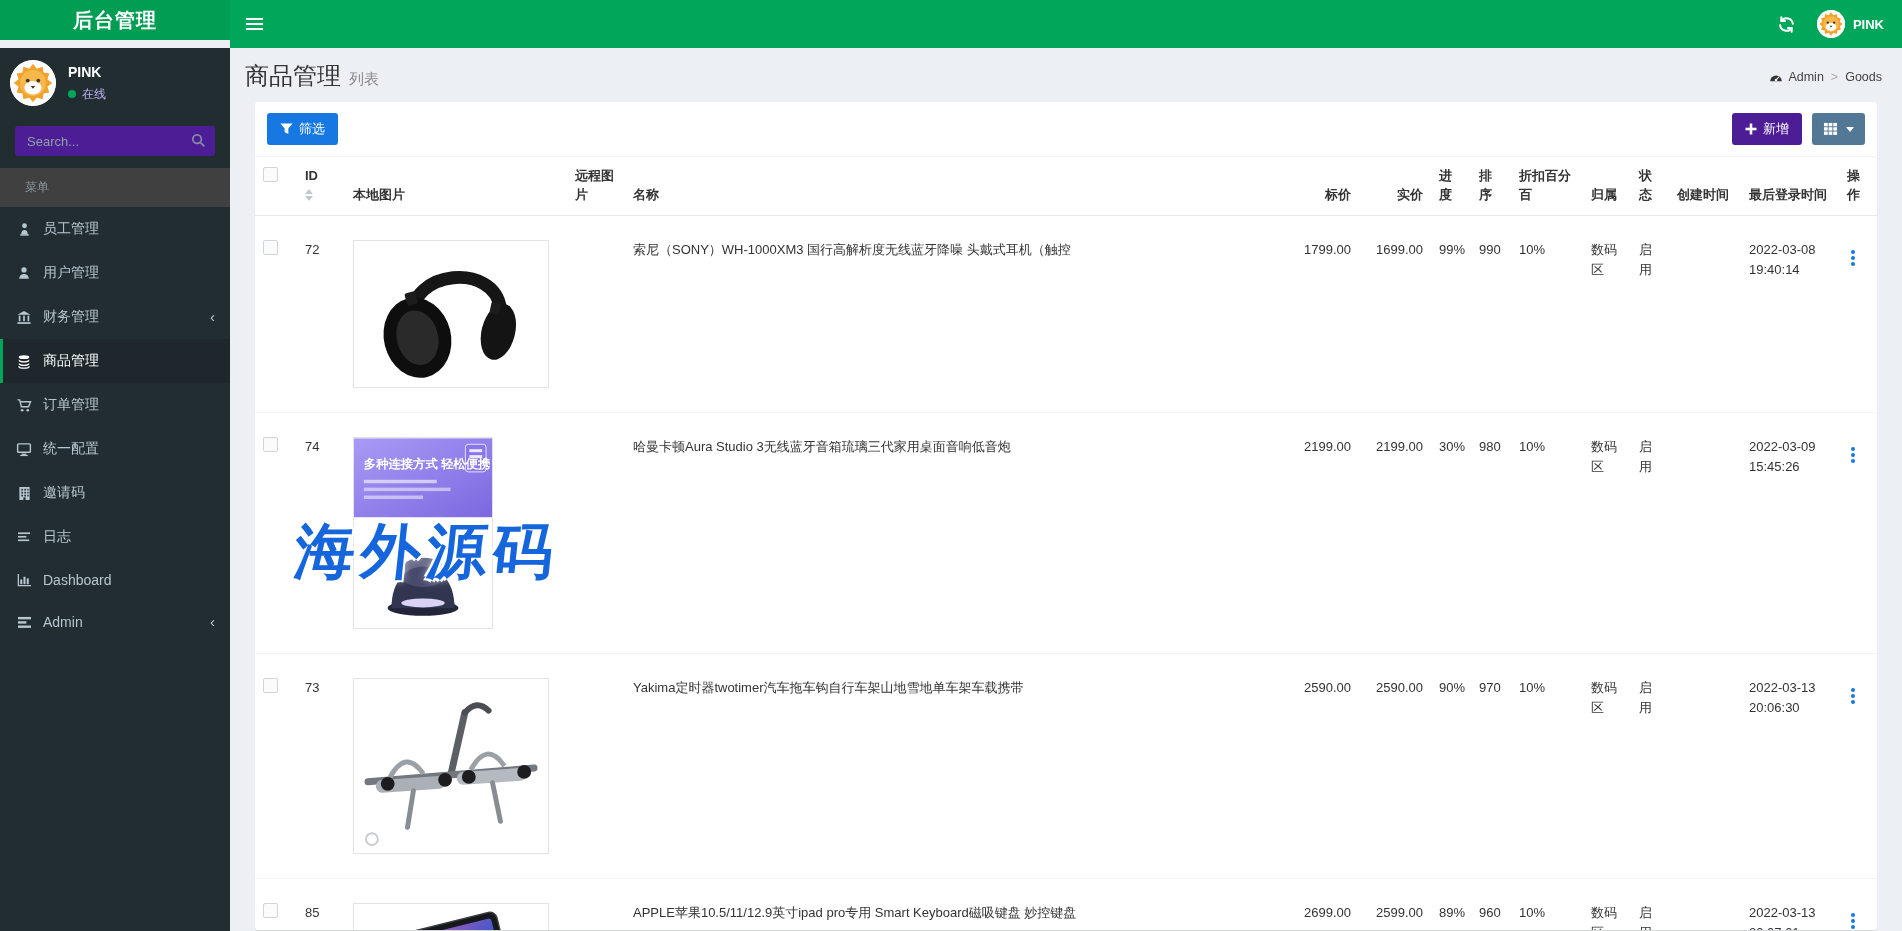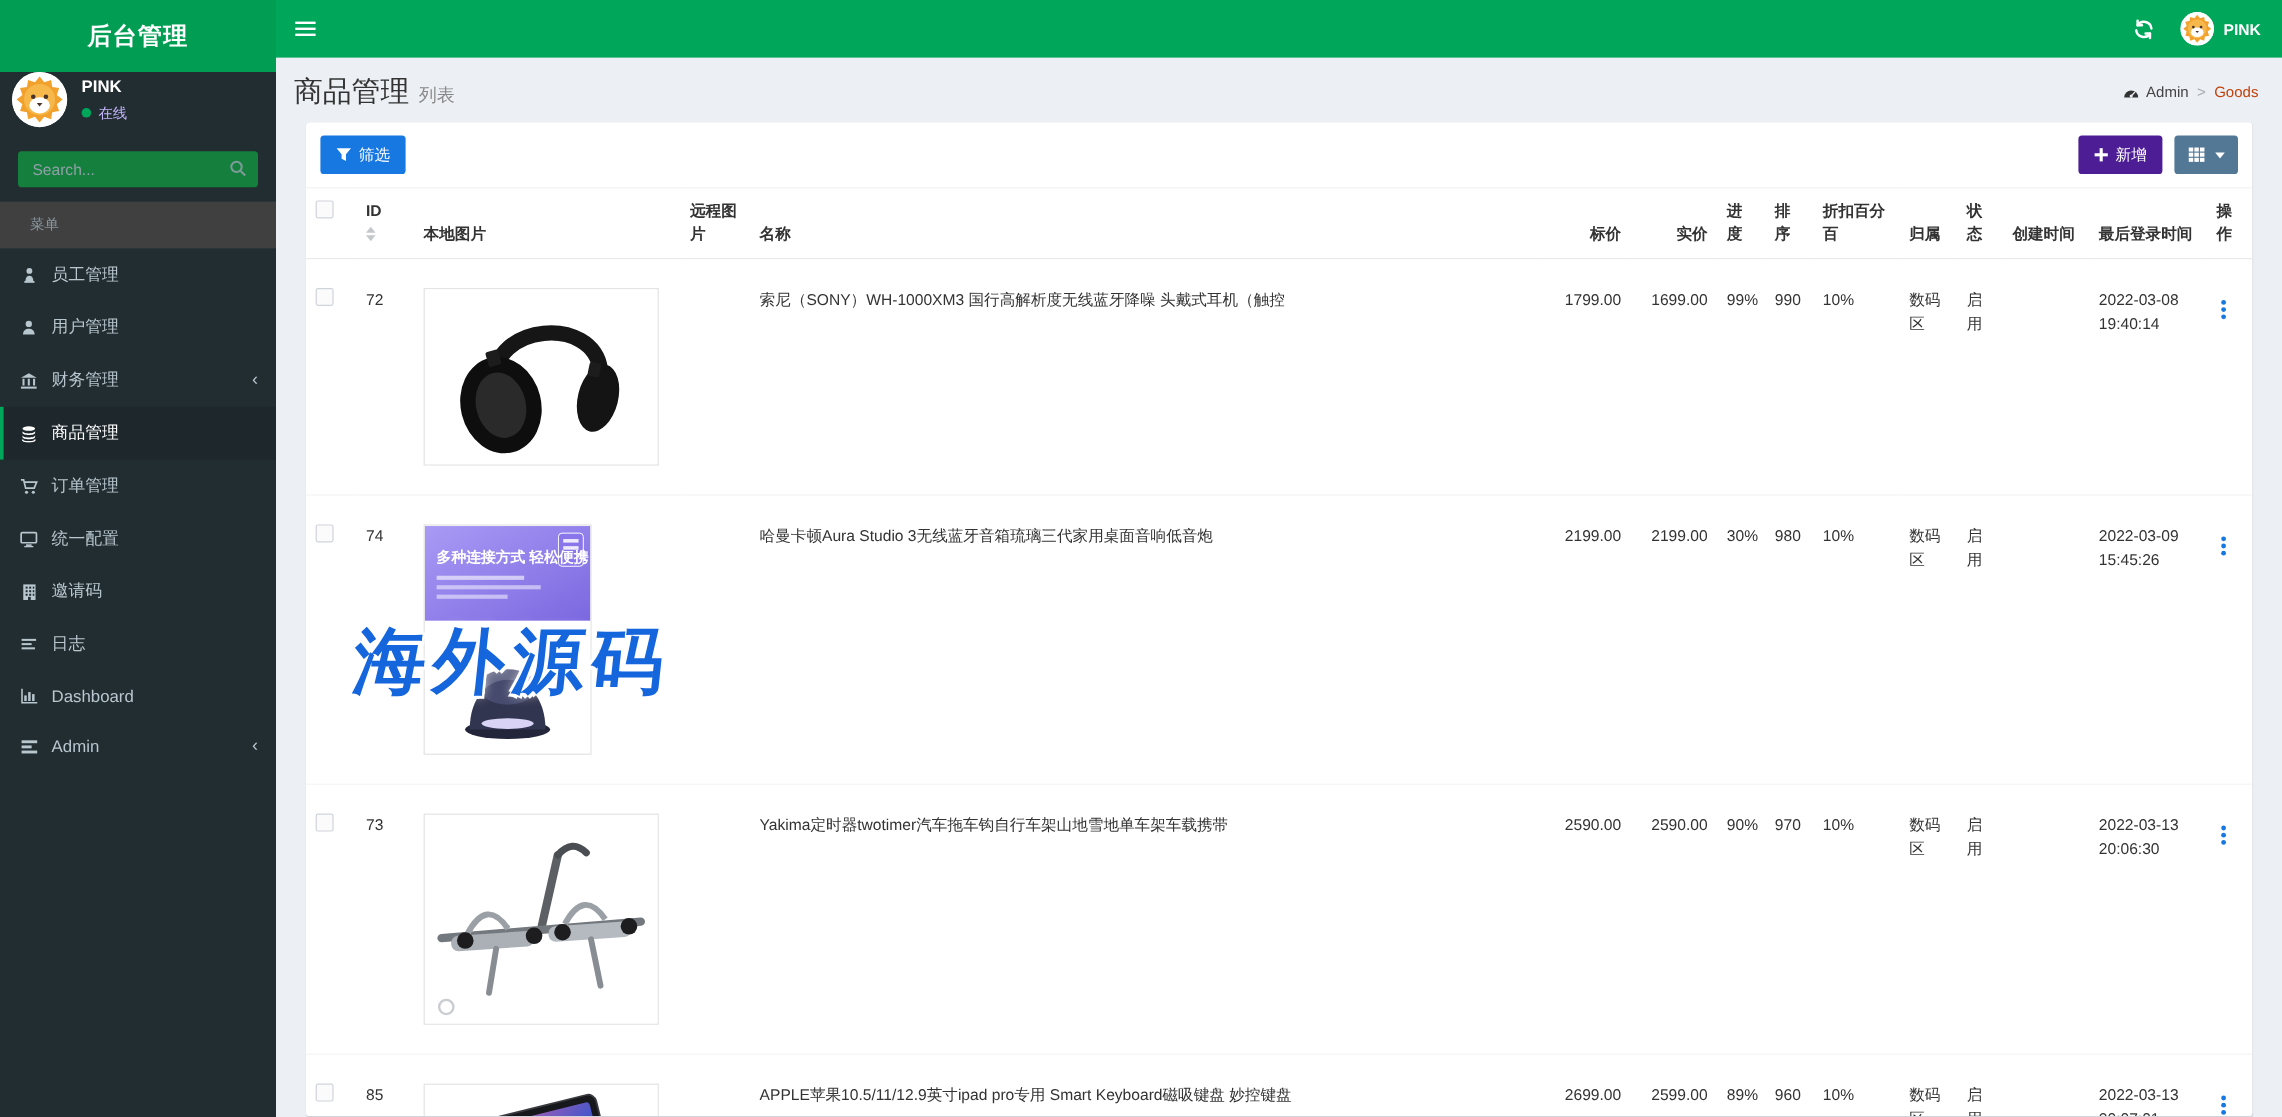--- a/index.html
+++ b/index.html
@@ -1,59 +1,59 @@
 <!DOCTYPE html>
 <html><head>
 <meta charset="utf-8">
 <style>
   * { box-sizing: border-box; margin: 0; padding: 0; }
   html,body { width:1902px; height:931px; overflow:hidden; }
   body { font-family:"Liberation Sans", sans-serif; font-size:13px; color:#333; background:#ecf0f5; position:relative; }
 
   
   .navbar { position:absolute; top:0; left:0; width:1902px; height:48px; display:flex; z-index:30; }
-  .logo { width:230px; height:60px; background:#009d53; color:#fff; font-size:20px; font-weight:bold;
+  .logo { width:230px; height:40px; background:#009d53; color:#fff; font-size:20px; font-weight:bold;
           display:flex; align-items:center; justify-content:center; letter-spacing:1px; }
   .nav-rest { flex:1; background:#00a65a; display:flex; align-items:center; }
   .hamburger { width:48px; height:48px; display:flex; align-items:center; justify-content:center; cursor:pointer; }
   .hamburger .bars { display:flex; flex-direction:column; gap:3px; }
   .hamburger .bars span { display:block; width:17px; height:2px; background:#fff; }
   .nav-spacer { flex:1; }
   .nav-refresh { width:44px; height:48px; display:flex; align-items:center; justify-content:center; cursor:pointer; }
   .nav-user { display:flex; align-items:center; gap:8px; padding:0 18px 0 8px; height:48px; cursor:pointer; }
   .nav-user .uname { color:#fff; font-weight:bold; font-size:13px; }
   .avatar-sm { width:28px; height:28px; border-radius:50%; background:#fff; overflow:hidden; }
 
   
   .sidebar { position:absolute; top:48px; left:0; width:230px; height:883px; background:#222d32; z-index:20; }
   .user-panel { display:flex; gap:12px; padding:12px 10px; align-items:center; }
   .avatar-lg { width:46px; height:46px; border-radius:50%; background:#fff; overflow:hidden; flex:0 0 auto; }
   .user-info .name { color:#fff; font-size:14px; font-weight:bold; margin-bottom:6px; }
   .user-status { display:flex; align-items:center; gap:6px; color:#c4b5fd; font-size:12px; }
   .dot { width:8px; height:8px; border-radius:50%; background:#00a65a; }
   .side-search { position:relative; margin:8px 15px 12px; }
-  .side-search input { width:100%; height:30px; background:#15803d; border:none; border-radius:3px;
+  .side-search input { width:100%; height:30px; background:#4c1d95; border:none; border-radius:3px;
        color:#ccc; font-size:13px; padding:0 32px 0 12px; outline:none; font-family:"Liberation Sans",sans-serif; }
   .side-search input::placeholder { color:#90a0a8; }
   .side-search .mag { position:absolute; right:9px; top:7px; opacity:.85; }
   .menu-header { background:#404040; color:#8a979e; font-size:12px; padding:11px 25px; }
   .menu { list-style:none; }
   .menu-item { display:flex; align-items:center; gap:10px; padding:13px 15px; color:#b8c7ce; font-size:14px; cursor:pointer; position:relative; }
   .menu-item .mi-icon { width:18px; display:flex; justify-content:center; color:inherit; flex:0 0 auto; }
   .menu-item.active { background:#1e282c; color:#fff; border-left:3px solid #00a65a; padding-left:12px; }
   .menu-item .chev { margin-left:auto; font-size:15px; line-height:10px; color:#b8c7ce; }
 
   
   .main { position:absolute; top:48px; left:230px; width:1672px; height:883px; background:#ecf0f5; overflow:hidden; }
   .content-header { padding:12px 15px 10px; position:relative; }
   .page-title { font-size:24px; font-weight:normal; color:#333; display:inline; }
   .page-sub { font-size:15px; color:#888; margin-left:8px; }
   .breadcrumb { position:absolute; right:20px; top:22px; display:flex; align-items:center; gap:7px; font-size:12.5px; color:#444; }
   .breadcrumb .sep { color:#aaa; }
-  .breadcrumb .current { color:#c2410c; }
+  .breadcrumb .current { color:#404040; }
   .breadcrumb .bc-home { display:flex; align-items:center; gap:5px; cursor:pointer; color:#444; }
 
   .card { background:#fff; border-radius:3px; margin:0 25px; box-shadow:0 1px 1px rgba(0,0,0,.12); height:828px; overflow:hidden; }
   .card-toolbar { display:flex; align-items:center; padding:11px 12px; }
   .btn { border:none; border-radius:3px; font-size:13px; color:#fff; display:inline-flex; align-items:center; gap:6px;
          padding:7px 13px; cursor:pointer; font-family:"Liberation Sans",sans-serif; }
   .btn-filter { background:#1778e2; }
   .btn-add { background:#4c1d95; font-weight:normal; }
   .btn-grid { background:#537896; padding:7px 11px; }
   .toolbar-right { margin-left:auto; display:flex; gap:10px; }

